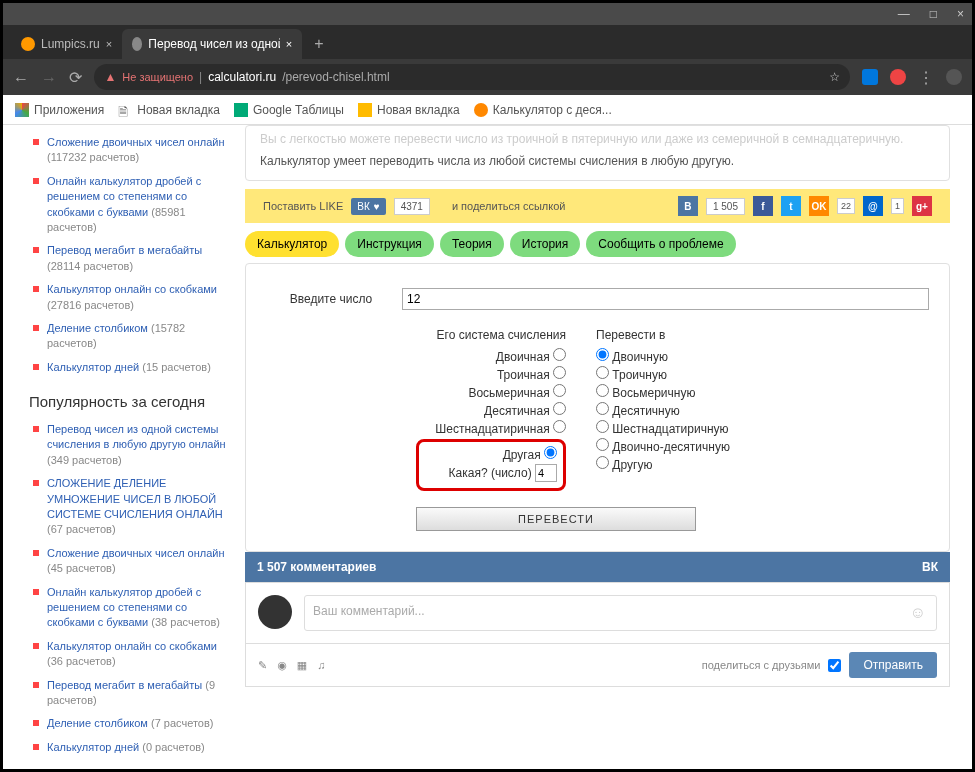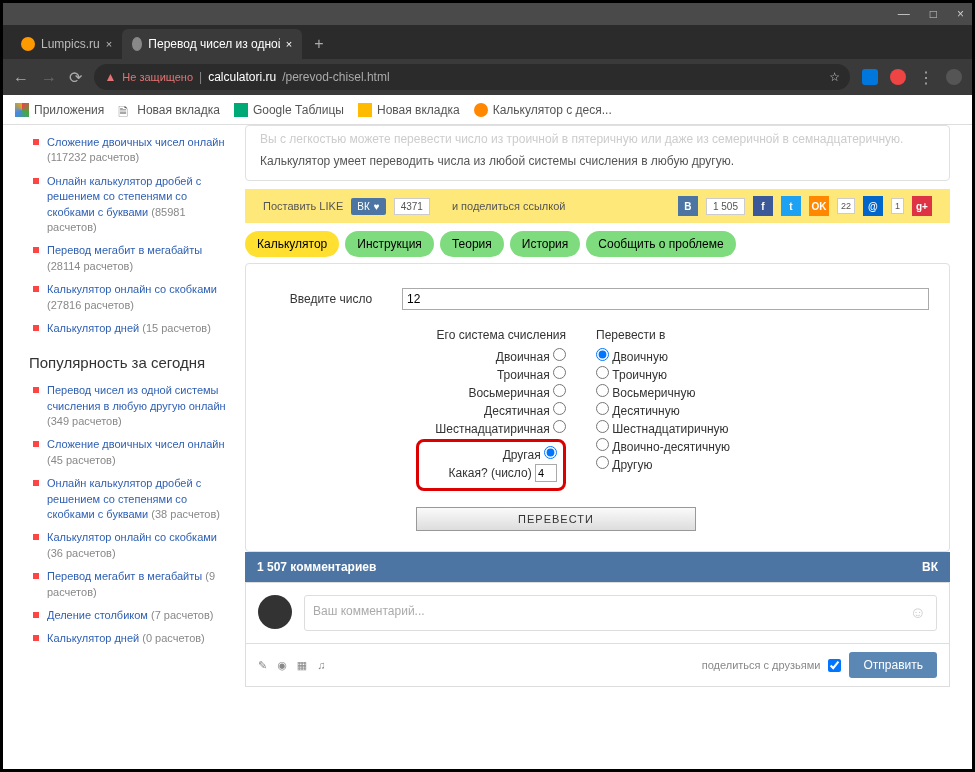--- a/index.html
+++ b/index.html
@@ -137,28 +137,36 @@
         <div class="sb-item">
           <span class="sb-sq"></span>
           <div><span>Перевод мегабит в мегабайты</span> <span class="sb-cnt">(28114 расчетов)</span></div>
         </div>
         <div class="sb-item">
           <span class="sb-sq"></span>
           <div><span>Калькулятор онлайн со скобками</span> <span class="sb-cnt">(27816 расчетов)</span></div>
         </div>
         <div class="sb-item">
           <span class="sb-sq"></span>
+          <div><span>Деление столбиком</span> <span class="sb-cnt">(15782 расчетов)</span></div>
+        </div>
+        <div class="sb-item">
+          <span class="sb-sq"></span>
           <div><span>Калькулятор дней</span> <span class="sb-cnt">(15 расчетов)</span></div>
         </div>
       </div>
     <div class="sb-head">Популярность за сегодня</div>
     <div id="sb2">
         <div class="sb-item">
           <span class="sb-sq"></span>
           <div><span>Перевод чисел из одной системы счисления в любую другую онлайн</span> <span class="sb-cnt">(349 расчетов)</span></div>
+        </div>
+        <div class="sb-item">
+          <span class="sb-sq"></span>
+          <div><span>СЛОЖЕНИЕ ДЕЛЕНИЕ УМНОЖЕНИЕ ЧИСЕЛ В ЛЮБОЙ СИСТЕМЕ СЧИСЛЕНИЯ ОНЛАЙН</span> <span class="sb-cnt">(67 расчетов)</span></div>
         </div>
         <div class="sb-item">
           <span class="sb-sq"></span>
           <div><span>Сложение двоичных чисел онлайн</span> <span class="sb-cnt">(45 расчетов)</span></div>
         </div>
         <div class="sb-item">
           <span class="sb-sq"></span>
           <div><span>Онлайн калькулятор дробей с решением со степенями со скобками с буквами</span> <span class="sb-cnt">(38 расчетов)</span></div>
         </div>
         <div class="sb-item">

